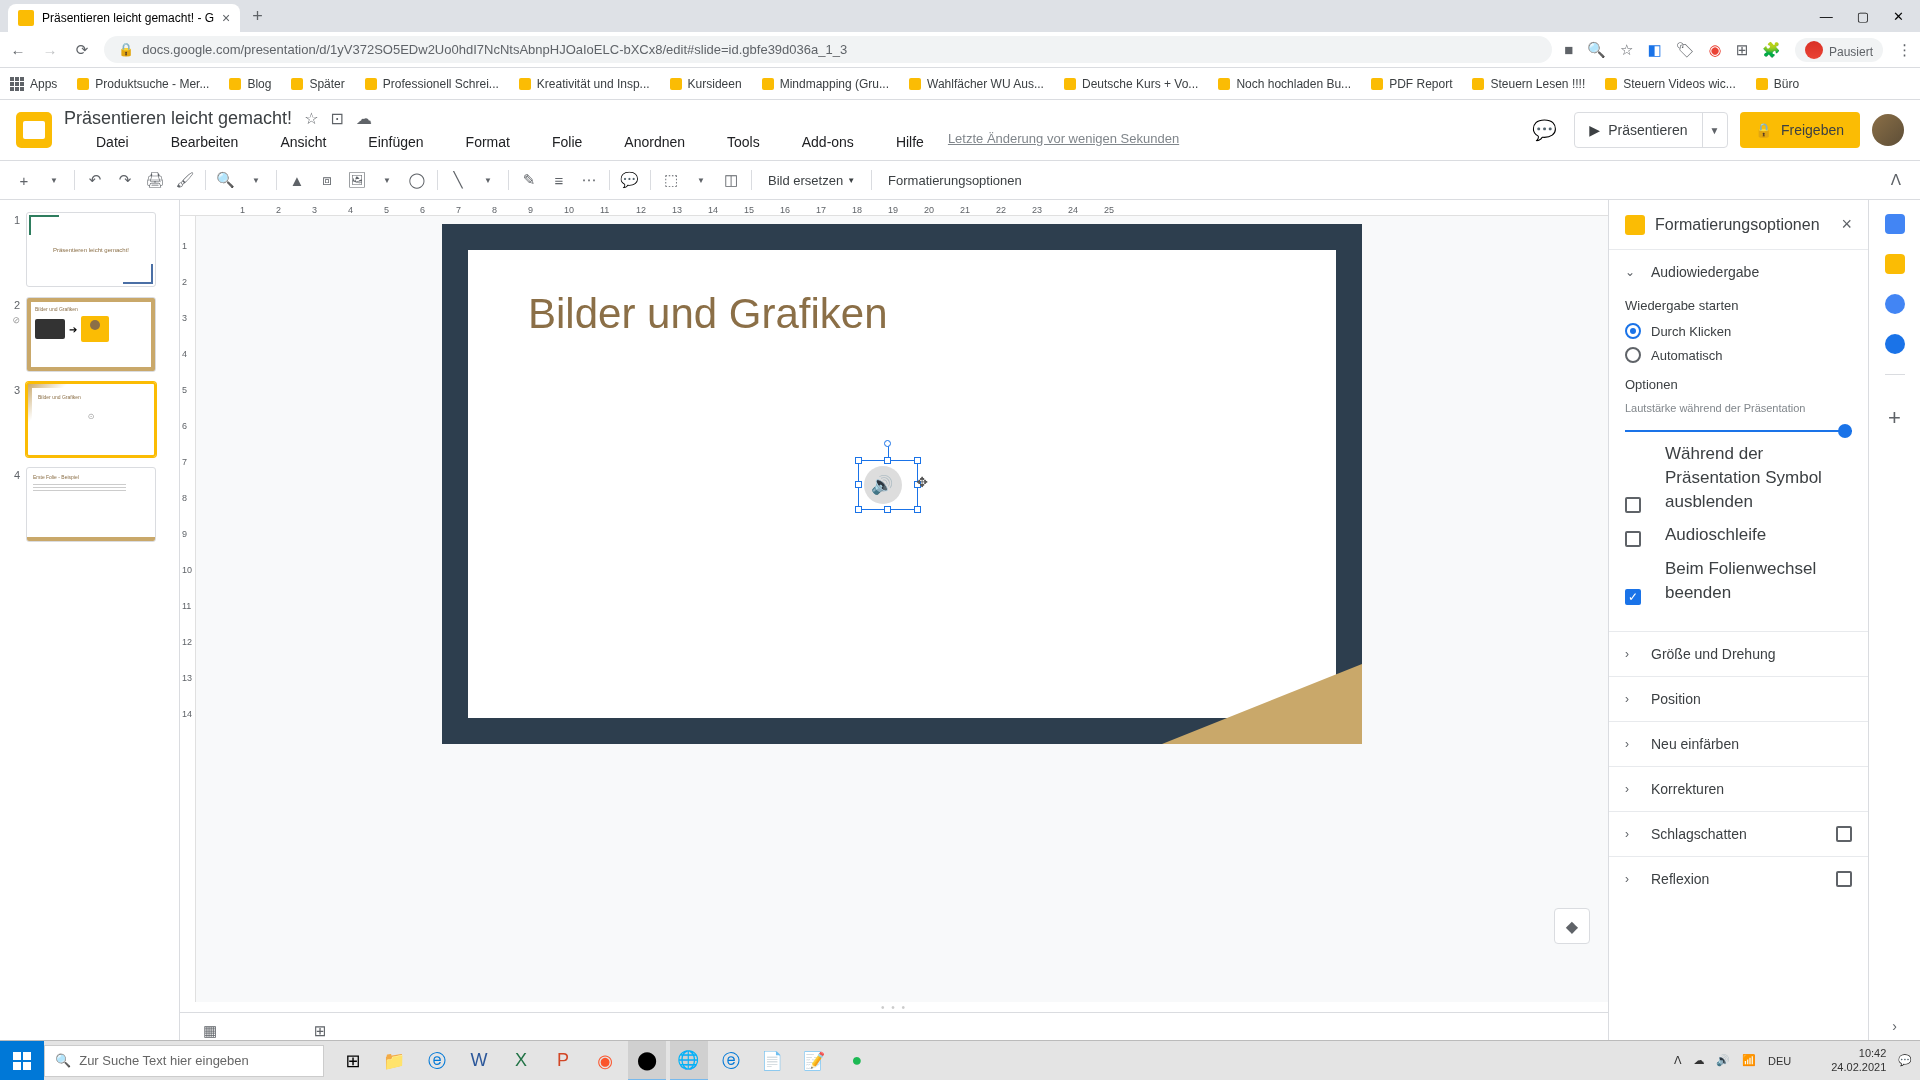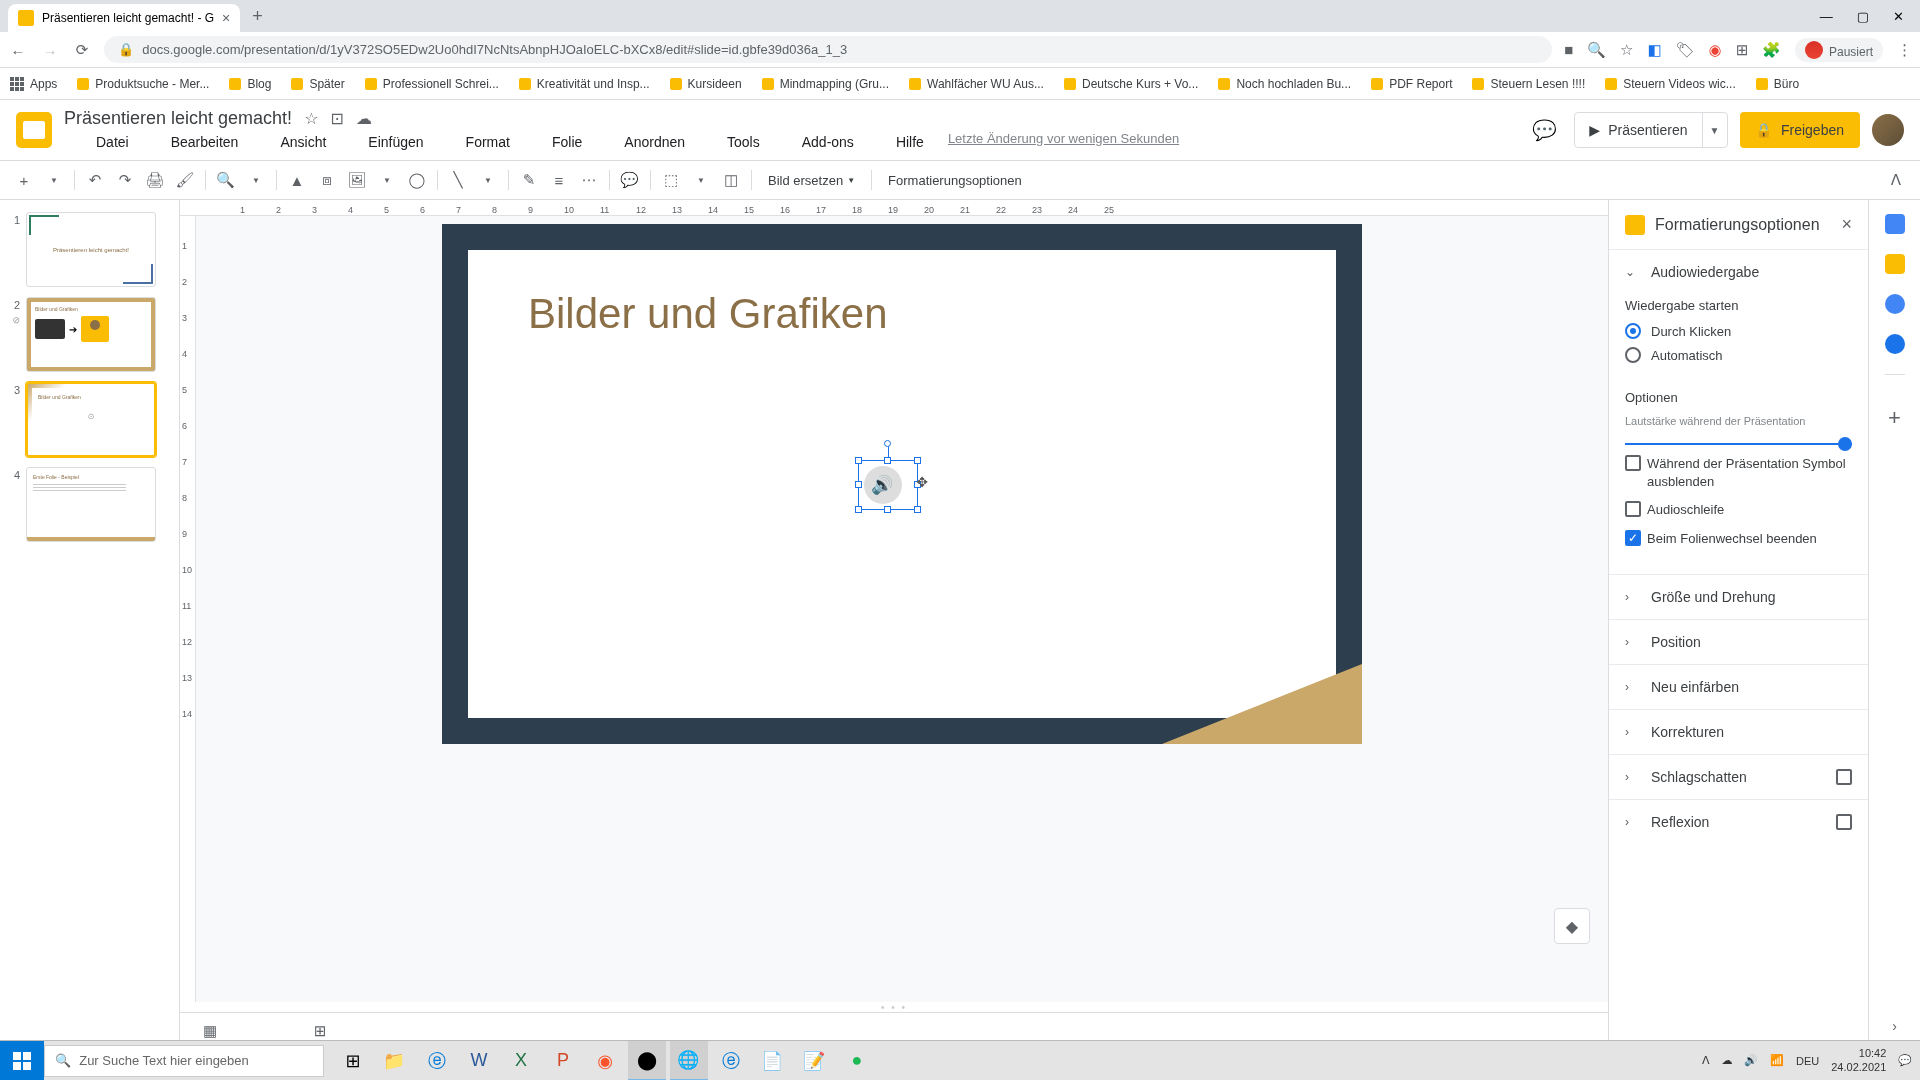--- a/index.html
+++ b/index.html
@@ -124,21 +124,21 @@
 .sb-section-head { display: flex; align-items: center; padding: 14px 16px; gap: 12px; font-size: 14px; color: #3c4043; font-weight: 500; }
 .sb-chevron { font-size: 12px; color: #5f6368; width: 14px; }
 .sb-checkbox-end { margin-left: auto; width: 16px; height: 16px; border: 2px solid #5f6368; border-radius: 2px; position: relative; }
 .sb-body { padding: 4px 16px 16px 16px; }
 .sb-label { font-size: 13px; color: #3c4043; margin-bottom: 10px; }
 .sb-sublabel { font-size: 11px; color: #80868b; margin: 10px 0 6px 0; }
 .radio-row { display: flex; align-items: center; gap: 10px; margin: 8px 0; font-size: 13px; color: #3c4043; }
 .radio { width: 16px; height: 16px; border: 2px solid #5f6368; border-radius: 50%; position: relative; }
 .radio.checked { border-color: #1a73e8; }
 .radio.checked::after { content:''; position:absolute; inset:3px; background:#1a73e8; border-radius:50%; }
-.check-row { display: flex; align-items: flex-start; gap: 6px; margin: 10px 0; font-size: 13px; color: #3c4043; line-height: 1.4; }
+.check-row { display: flex; align-items: flex-end; gap: 24px; margin: 10px 0; font-size: 17px; color: #3c4043; line-height: 1.4; }
 .checkbox { width: 16px; height: 16px; border: 2px solid #5f6368; border-radius: 2px; flex-shrink: 0; position: relative; }
 .checkbox.checked { background: #1a73e8; border-color: #1a73e8; }
 .checkbox.checked::after { content:'✓'; color:#fff; font-size:12px; position:absolute; top:-2px; left:1px; }
 .slider-track { height: 2px; background: #1a73e8; margin: 16px 0 6px 0; position: relative; }
 .slider-thumb { position: absolute; right: 0; top: -6px; width: 14px; height: 14px; background: #1a73e8; border-radius: 50%; }
 
 
 .rail { width: 52px; border-left: 1px solid #dadce0; display: flex; flex-direction: column; align-items: center; padding-top: 14px; gap: 20px; }
 .rail-icon { width: 20px; height: 20px; border-radius: 4px; }
 .rail-cal { background: #4285f4; } .rail-keep { background: #fbbc04; } .rail-tasks { background: #4285f4; border-radius: 50%; } .rail-contacts { background: #1a73e8; border-radius: 50%; }
@@ -147,21 +147,21 @@
 
 
 .taskbar { position: absolute; bottom: 0; left: 0; right: 0; height: 40px; background: #e4e4e4; display: flex; align-items: center; border-top: 1px solid #bbb; }
 .start-btn { width: 44px; height: 40px; display: flex; align-items: center; justify-content: center; background: #0078d7; }
 .start-btn svg { width: 18px; height: 18px; }
 .search-box { height: 32px; width: 280px; background: #fff; border: 1px solid #ccc; margin-left: 0; display: flex; align-items: center; padding: 0 10px; gap: 8px; font-size: 13px; color: #666; }
 .task-icons { display: flex; gap: 4px; margin-left: 10px; }
 .task-icon { width: 38px; height: 40px; display: flex; align-items: center; justify-content: center; font-size: 18px; }
 .task-icon.active { border-bottom: 2px solid #76b9ed; background: #d0d0d0; }
 .tray { margin-left: auto; display: flex; align-items: center; gap: 12px; padding-right: 8px; font-size: 11px; color: #333; }
-.tray-time { text-align: right; line-height: 1.2; }
+.tray-time { text-align: right; line-height: 1.2; margin-left: 28px; }
 </style>
 </head>
 <body>
 
 <div class="browser-top">
   <div class="tab">
     <span class="tab-favicon"></span>
     <span>Präsentieren leicht gemacht! - G</span>
     <span class="tab-close">×</span>
   </div>
@@ -486,21 +486,21 @@
       <div class="sb-body">
         <div class="sb-label">Wiedergabe starten</div>
         <div class="radio-row">
           <div class="radio checked"></div>
           <span>Durch Klicken</span>
         </div>
         <div class="radio-row">
           <div class="radio"></div>
           <span>Automatisch</span>
         </div>
-        <div class="sb-label" style="margin-top:27px">Optionen</div>
+        <div class="sb-label" style="margin-top:14px">Optionen</div>
         <div class="sb-sublabel">Lautstärke während der Präsentation</div>
         <div class="slider-track">
             <div class="slider-thumb"></div>
           </div>
         <div class="check-row">
           <div class="checkbox"></div>
           <span>Während der Präsentation Symbol ausblenden</span>
         </div>
         <div class="check-row">
           <div class="checkbox"></div>

